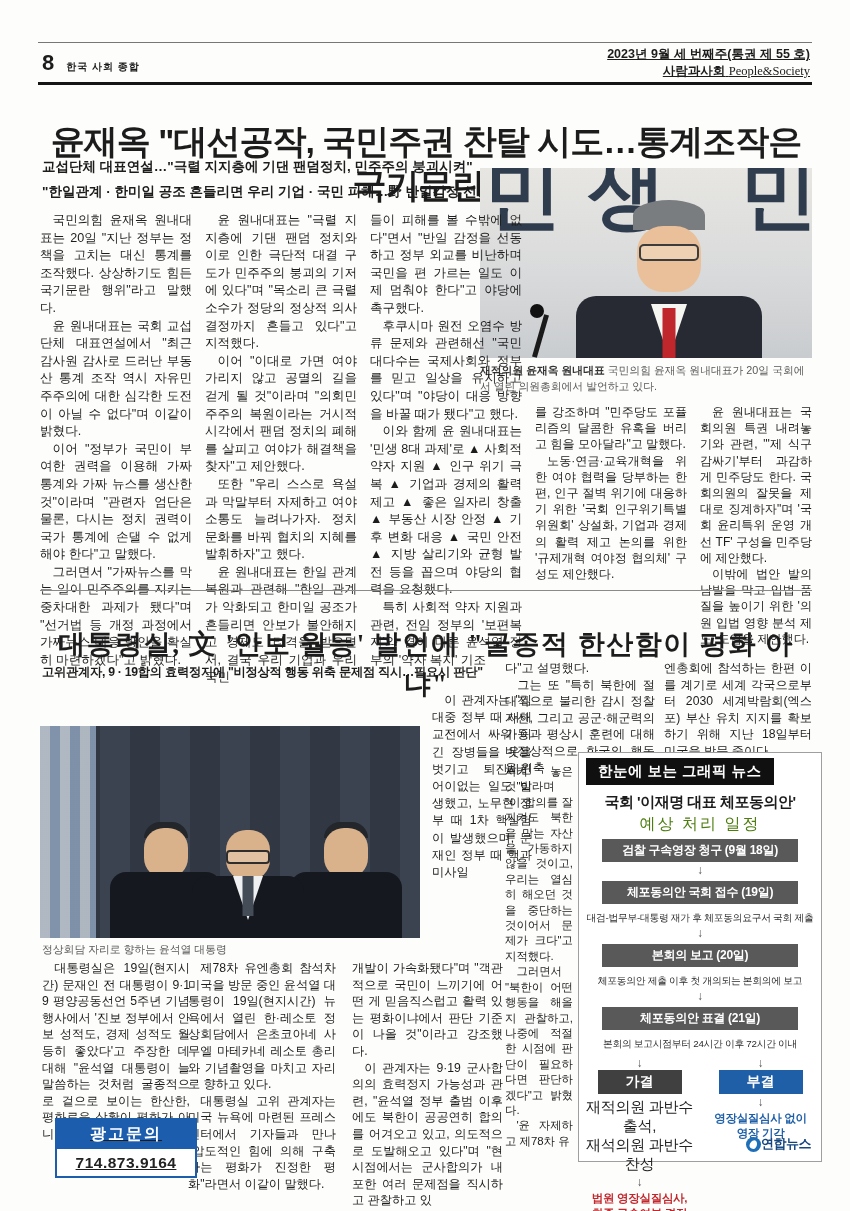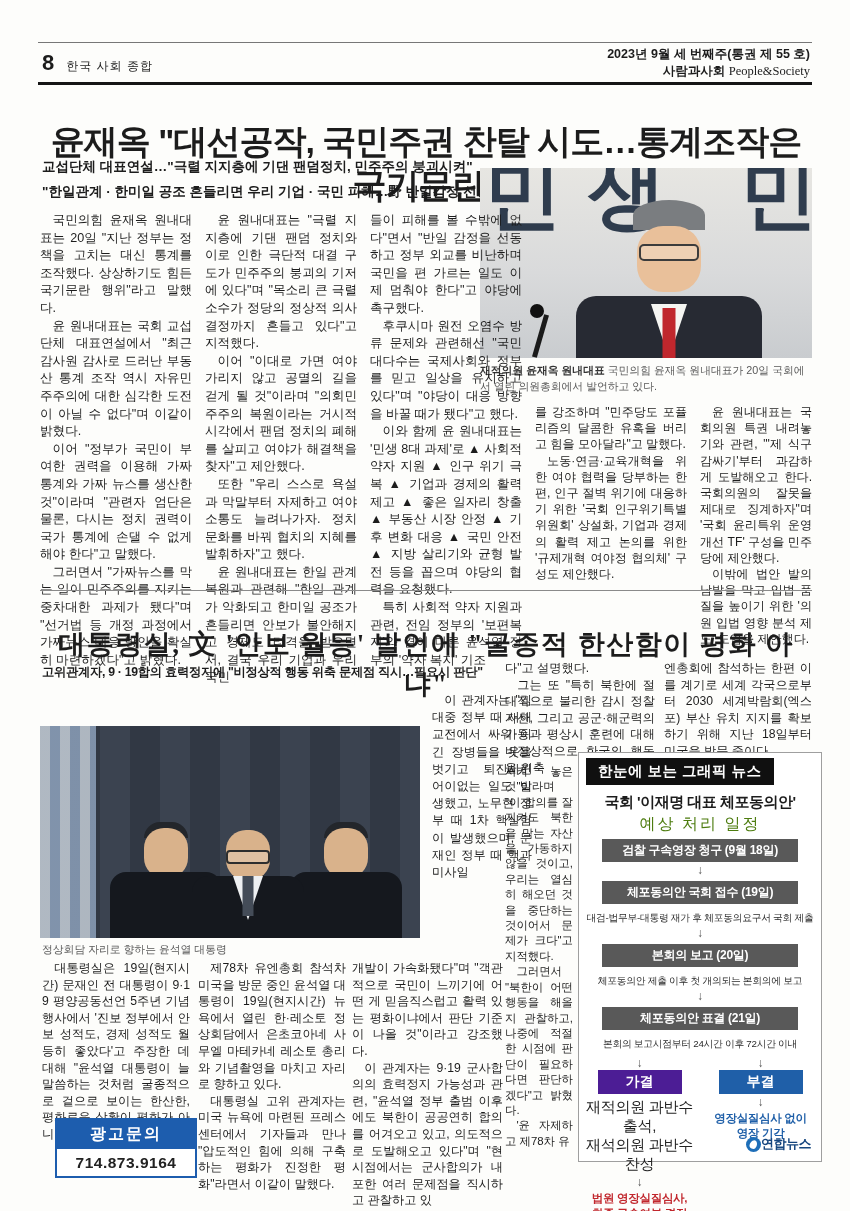--- a/index.html
+++ b/index.html
@@ -8,22 +8,22 @@
   .abs{position:absolute;}
   p{margin:0;}
   .jt{text-align:justify;word-break:break-all;}
   .ind{text-indent:1em;}
 
   
   .line-thin{left:38px;top:42px;width:774px;height:1px;background:#777;}
   .line-thick{left:38px;top:82px;width:774px;height:3px;background:#151515;}
   .hd-left{left:42px;top:50px;display:flex;align-items:baseline;gap:12px;}
   .pagenum{font-size:22px;font-weight:700;}
-  .section{font-size:12px;font-weight:400;letter-spacing:1px;}
-  .hd-right{right:40px;top:46px;text-align:right;font-size:12.5px;line-height:17px;font-weight:700;}
+  .section{font-size:10px;font-weight:700;letter-spacing:1px;}
+  .hd-right{right:40px;top:46px;text-align:right;font-size:12.5px;line-height:17px;font-weight:700;text-decoration:underline;}
   .pub-en{font-family:"Liberation Serif","DejaVu Serif",serif;font-weight:400;}
 
   
   .headline1{left:40px;top:96px;width:772px;text-align:center;font-size:34px;font-weight:900;
              letter-spacing:-1px;line-height:44px;}
   .subheads{left:42px;top:154px;width:460px;font-size:13.5px;font-weight:700;line-height:25px;white-space:nowrap;}
   .a1col{width:152px;font-size:12.6px;line-height:17.6px;}
   .a1col p{margin:0;}
   .c1{left:40px;top:212px;}
   .c2{left:205px;top:212px;}
@@ -69,44 +69,44 @@
 
   
   .headline2{left:40px;top:602px;width:772px;text-align:center;font-size:27px;font-weight:700;
              letter-spacing:1.5px;line-height:40px;font-family:"Liberation Serif","DejaVu Serif",serif;}
   .subhead2{left:42px;top:664px;font-size:12.3px;font-weight:700;white-space:nowrap;letter-spacing:-0.3px;}
   .a2col{font-size:12.2px;line-height:16.6px;}
   .a2-c4top{left:505px;top:660px;width:150px;}
   .a2-c5top{left:664px;top:660px;width:148px;}
   .a2-colA{left:432px;top:692px;width:100px;line-height:17.2px;}
   .a2-c1{left:42px;top:960px;width:148px;}
-  .a2-c2{left:198px;top:960px;width:148px;}
+  .a2-c2{left:188px;top:960px;width:148px;}
   .a2-c3{left:352px;top:960px;width:151px;}
   .a2-c4n{left:505px;top:764px;width:68px;font-size:11.4px;line-height:15.4px;}
 
   
-  .adbox{left:55px;top:1118px;width:138px;border:2px solid #1d5dae;background:#fff;text-align:center;}
+  .adbox{left:55px;top:1118px;width:138px;border:2px solid #1d5dae;background:#fff;text-align:center;text-decoration:underline;}
   .ad-title{background:#1d5dae;color:#fff;font-size:16px;font-weight:700;padding:4px 0;letter-spacing:2px;}
   .ad-phone{font-size:15.5px;font-weight:700;color:#222;padding:5px 0 4px;letter-spacing:.5px;}
 
   
   .gbox{left:578px;top:752px;width:244px;height:410px;border:1px solid #9f9f9f;background:#fff;box-sizing:border-box;}
   .gheader{position:absolute;top:5px;left:7px;background:#101010;color:#fff;font-size:14.5px;font-weight:700;
            padding:4px 12px;letter-spacing:.5px;}
   .gbody{position:absolute;top:40px;left:0;width:100%;text-align:center;}
   .gtitle{font-size:15px;font-weight:700;letter-spacing:-0.5px;}
   .gsubtitle{font-size:16px;color:#4d7c0f;letter-spacing:2px;margin-top:2px;}
   .gstep{width:196px;margin:4px auto 0;background:#595959;color:#fff;font-size:12px;font-weight:700;
          padding:3px 0;letter-spacing:-0.3px;}
   .gnote{font-size:9.8px;color:#2b2b2b;margin-top:8px;letter-spacing:-0.3px;}
   .garrow{font-size:12px;color:#555;line-height:13px;margin-top:2px;}
   .gbranch{display:flex;justify-content:space-around;margin-top:4px;}
   .gcol{width:110px;}
   .gdecide{width:84px;margin:0 auto;color:#fff;font-size:14px;font-weight:700;padding:3px 0;}
-  .gpass{background:#4c1d95;}
+  .gpass{background:#404040;}
   .gfail{background:#1f5fa8;}
   .gsmall{font-size:15px;color:#222;margin-top:4px;white-space:pre-line;letter-spacing:-0.3px;}
   .gresult{font-size:11.5px;font-weight:700;margin-top:2px;white-space:pre-line;letter-spacing:-0.3px;}
   .gresult.red{color:#c1272d;}
   .gresult.blue{color:#1f5fa8;}
   .gsource{position:absolute;right:10px;bottom:8px;display:flex;align-items:center;gap:0;}
   .yna-icon{width:15px;height:15px;border-radius:50%;background:#1e6eb8;position:relative;display:inline-block;}
   .yna-icon::after{content:"";position:absolute;left:4px;top:3px;width:7px;height:9px;background:#fff;
                    border-radius:50% 50% 50% 50%/60% 60% 40% 40%;transform:rotate(25deg);}
   .yna-text{font-size:13px;font-weight:800;color:#15457e;letter-spacing:-0.5px;}
@@ -171,21 +171,21 @@
     <p>들이 피해를 볼 수밖에 없다"면서 "반일 감정을 선동하고 정부 외교를 비난하며 국민을 편 가르는 일도 이제 멈춰야 한다"고 야당에 촉구했다.</p>
     <p class="ind">후쿠시마 원전 오염수 방류 문제와 관련해선 "국민 대다수는 국제사회와 정부를 믿고 일상을 유지하고 있다"며 "야당이 대응 방향을 바꿀 때가 됐다"고 했다.</p>
     <p class="ind">이와 함께 윤 원내대표는 '민생 8대 과제'로 ▲ 사회적 약자 지원 ▲ 인구 위기 극복 ▲ 기업과 경제의 활력 제고 ▲ 좋은 일자리 창출 ▲ 부동산 시장 안정 ▲ 기후 변화 대응 ▲ 국민 안전 ▲ 지방 살리기와 균형 발전 등을 꼽으며 야당의 협력을 요청했다.</p>
     <p class="ind">특히 사회적 약자 지원과 관련, 전임 정부의 '보편복지'와 결이 다른 윤석열 정부의 '약자 복지' 기조</p>
   </div>
   <div class="abs a1col c4 jt">
     <p>를 강조하며 "민주당도 포퓰리즘의 달콤한 유혹을 버리고 힘을 모아달라"고 말했다.</p>
     <p class="ind">노동·연금·교육개혁을 위한 여야 협력을 당부하는 한편, 인구 절벽 위기에 대응하기 위한 '국회 인구위기특별위원회' 상설화, 기업과 경제의 활력 제고 논의를 위한 '규제개혁 여야정 협의체' 구성도 제안했다.</p>
   </div>
   <div class="abs a1col c5 jt">
-    <p class="ind">윤 원내대표는 국회의원 특권 내려놓기와 관련, "'제 식구 감싸기'부터 과감하게 도발해오고 한다. 국회의원의 잘못을 제대로 징계하자"며 '국회 윤리특위 운영 개선 TF' 구성을 민주당에 제안했다.</p>
+    <p class="ind">윤 원내대표는 국회의원 특권 내려놓기와 관련, "'제 식구 감싸기'부터 과감하게 민주당도 한다. 국회의원의 잘못을 제대로 징계하자"며 '국회 윤리특위 운영 개선 TF' 구성을 민주당에 제안했다.</p>
     <p class="ind">이밖에 법안 발의 남발을 막고 입법 품질을 높이기 위한 '의원 입법 영향 분석 제도' 도입을 제안했다.</p>
   </div>
 
   <div class="abs rule-a1"></div>
 
   <h2 class="abs headline2">대통령실, 文 '안보 월등' 발언에 "굴종적 한산함이 평화 아냐"</h2>
   <p class="abs subhead2">고위관계자, 9 · 19합의 효력정지에 "비정상적 행동 위축 문제점 직시…필요시 판단"</p>
 
   <div class="abs a2col a2-c4top jt">
     <p>다"고 설명했다.</p>

